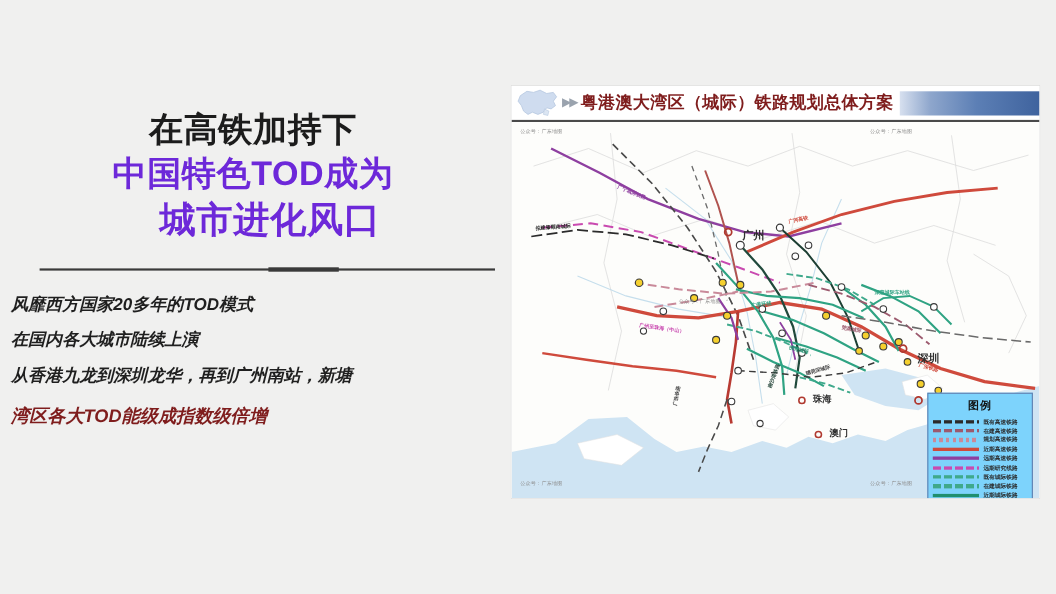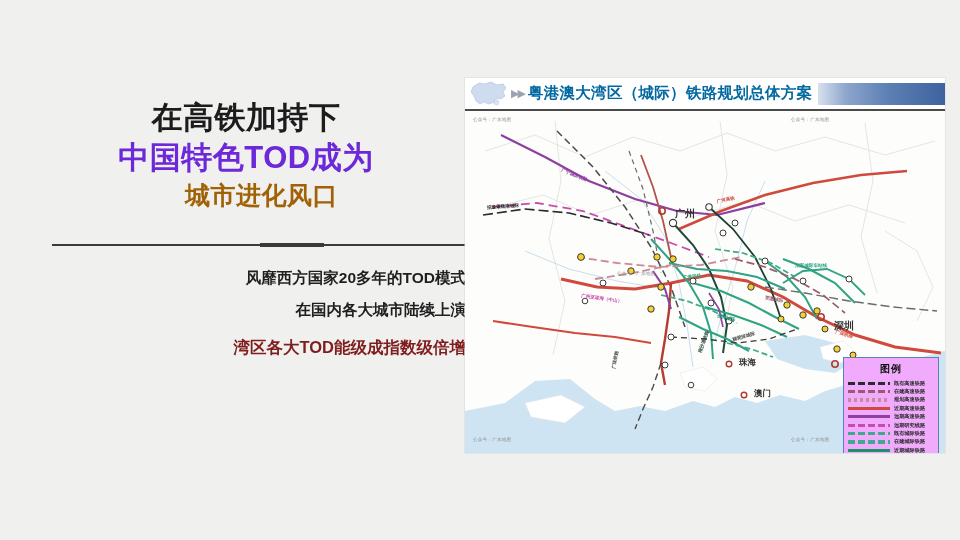--- a/index.html
+++ b/index.html
@@ -4,48 +4,48 @@
 <style>
   * { margin:0; padding:0; box-sizing:border-box; }
   html,body { width:960px; height:540px; overflow:hidden; }
   body {
     background:#f0f0ef;
     font-family:"Liberation Sans","DejaVu Sans",sans-serif;
     position:relative;
   }
   
   #left-col {
-    position:absolute; left:0; top:0; width:460px; height:540px;margin-left:16px;
+    position:absolute; left:0; top:0; width:460px; height:540px;
   }
   #headline {
     position:absolute; left:0; top:98px; width:460px;
     text-align:center;
     font-weight:bold;
     letter-spacing:0.5px;
   }
   .hl-line { display:block; line-height:1.30; }
   .hl-1 { font-size:31px; color:#1c1c1c; }
   .hl-2 { font-size:31px; color:#6d28d9; }
-  .hl-3 { font-size:25px; color:#a16207;padding-left:31px; }
+  .hl-3 { font-size:33px; color:#6d28d9;padding-left:31px; }
 
   #divider {
     position:absolute; left:36px; top:243px; width:414px; height:4px;
   }
   #divider .thin {
     position:absolute; left:0; top:1px; width:100%; height:1.6px;
     background:#3a3a3a;
   }
   #divider .thick {
     position:absolute; left:208px; top:0px; width:64px; height:4px;
     background:#3a3a3a;
   }
 
   #body-copy {
     position:absolute; left:10px; top:262px; width:440px;
-    text-align:right; color:#1f1f1f;
+    text-align:left; color:#1f1f1f;font-style:italic;
   }
   .bc-line {
     display:block; font-size:15.5px; line-height:2.07;
     font-weight:600; white-space:nowrap;
   }
   .bc-line.wide { font-size:15.5px; }
   .bc-red {
     display:block; margin-top:8px;
     font-size:16.5px; font-weight:bold; color:#7f1d1d;
     line-height:1.6;
@@ -63,21 +63,21 @@
     background:#ffffff;
     border-bottom:2px solid #4a4a4a;
     display:flex; align-items:center;
   }
   #china-inset { width:46px; height:30px; flex:0 0 46px; }
   #chevrons {
     flex:0 0 auto; margin:0 4px 0 0; color:#9aa3ae;
     font-size:11px; letter-spacing:-2px; line-height:1;
   }
   #map-title-text {
-    flex:0 0 auto; font-size:15.5px; font-weight:bold; color:#0369a1;
+    flex:0 0 auto; font-size:15.5px; font-weight:bold; color:#7f1d1d;
     letter-spacing:0.3px; white-space:nowrap;
   }
   #title-gradient {
     flex:1 1 auto; height:22px; margin-left:6px;
     background:linear-gradient(90deg,#d7e0ef 0%,#8ea6cc 22%,#5c7fb5 55%,#3f639e 100%);
   }
 
   #map-canvas {
     position:absolute; left:0; top:33px; width:480px; height:342px;
     background:#fdfdfb;
@@ -94,21 +94,21 @@
 
   
   .wm {
     position:absolute; font-size:4.6px; color:#8d8d8d; white-space:nowrap;
     letter-spacing:0.2px;
   }
 
   
   #legend-box {
     position:absolute; right:6px; top:246px; width:96px;
-    background:#f0abfc; border:1.4px solid #5f7fae;
+    background:#7dd3fc; border:1.4px solid #5f7fae;
     padding:4px 4px 3px 4px;
   }
   #legend-title {
     text-align:center; font-size:10px; font-weight:bold; color:#111;
     letter-spacing:1px; margin-bottom:3px;
   }
   .lg-row { display:flex; align-items:center; height:8.4px; }
   .lg-swatch { flex:0 0 42px; height:3.2px; margin-right:4px; }
   .lg-text { flex:1 1 auto; font-size:4.4px; color:#2a2a2a; white-space:nowrap;
              transform:scale(1.18); transform-origin:left center; font-weight:600;}
@@ -125,20 +125,21 @@
   </div>
 
   <div id="divider">
     <div class="thin"></div>
     <div class="thick"></div>
   </div>
 
   <div id="body-copy">
     <span class="bc-line">风靡西方国家20多年的TOD模式</span>
     <span class="bc-line">在国内各大城市陆续上演</span>
+    <span class="bc-line wide">从香港九龙到深圳龙华，再到广州南站，新塘</span>
     <span class="bc-red">湾区各大TOD能级成指数级倍增</span>
   </div>
 </div>
 
 <div id="map-panel">
 
   <div id="map-title-bar">
     <span id="china-inset">
       <svg width="46" height="30" viewBox="0 0 46 30">
         <path d="M8 8 L14 4 L20 5 L26 3 L32 6 L38 5 L41 9 L38 13 L40 17 L36 20

